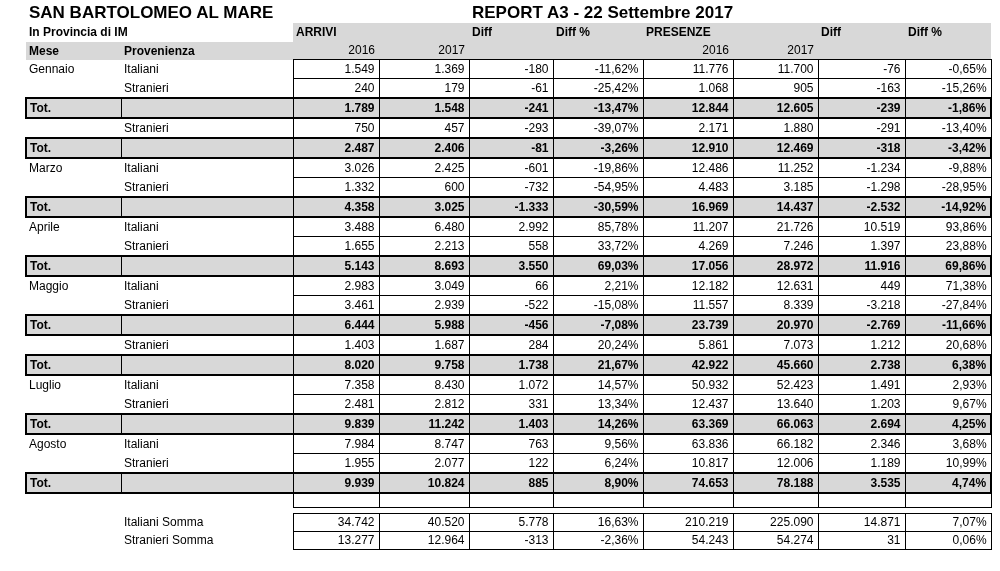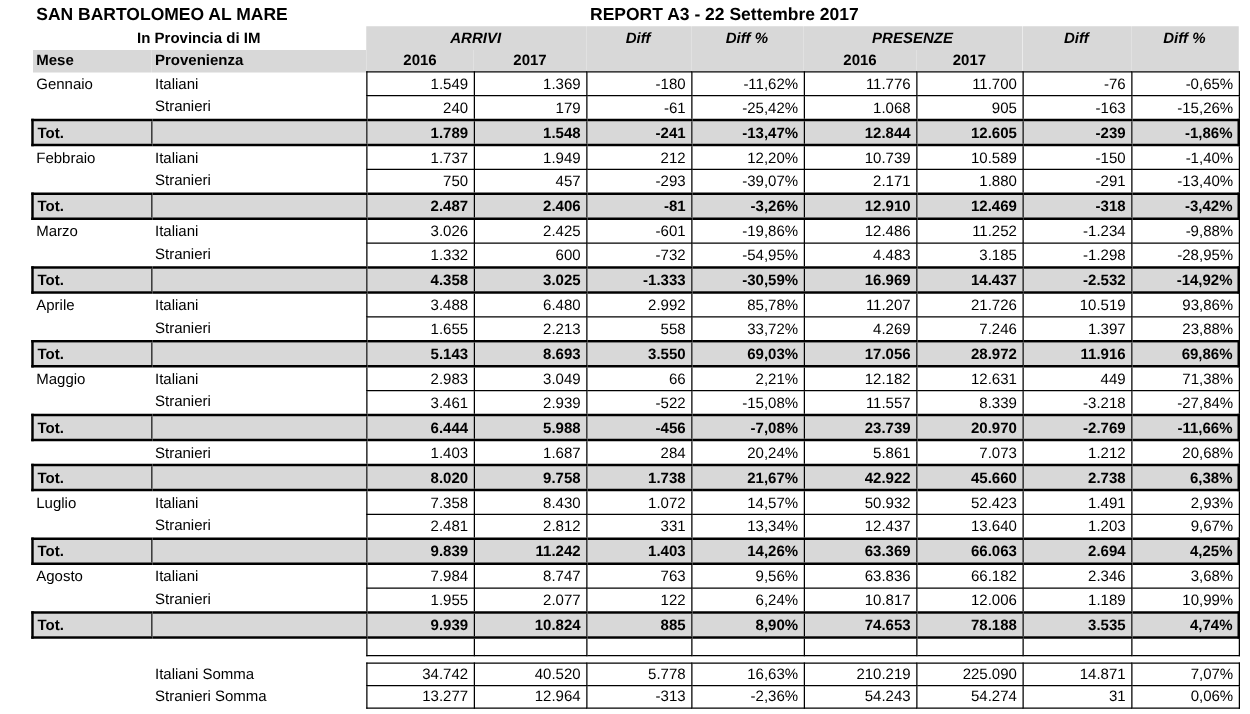--- a/index.html
+++ b/index.html
@@ -4,25 +4,25 @@
 <style>
   html,body{margin:0;padding:0;background:#fff;}
   body{width:1000px;height:571px;overflow:hidden;font-family:"Liberation Sans",sans-serif;color:#000;}
   .sheet{position:relative;width:1000px;height:571px;background:#fff;}
   :root{--g:#d8d8d8;--dg:#b2b2b2;--bc:#000;}
   table{border-collapse:collapse;table-layout:fixed;margin:2px 0 0 25px;width:965px;font-size:12px;}
   td{padding:0 4px;white-space:nowrap;overflow:hidden;line-height:1.25;}
   .lbl{text-align:left;padding-left:3px;}
   .b{font-weight:bold;}
   .num{text-align:right;border:1px solid var(--bc);}
-  .numh{text-align:center;font-weight:bold;}
-  .gray{background:var(--g);font-style:italic;}
+  .numh{text-align:right;font-weight:normal;}
+  .gray{background:var(--g);}
   .grayrow td{background:var(--g);}
-  .r-title td{height:19px;font-size:14px;}
-  .r-h2 td{height:19px;text-align:center;}
+  .r-title td{height:19px;font-size:17px;}
+  .r-h2 td{height:19px;}
   .r-h3 td{height:17px;}
   .mrow td{height:18px;}
   .tot td{height:18px;background:var(--g);font-weight:bold;
           border-top:2px solid var(--bc);border-bottom:2px solid var(--bc);}
   .tot td.first{border-left:2px solid var(--bc);border-right:1px solid var(--bc);margin-left:44px;}
   .tot td.last{border-right:2px solid var(--bc);padding-left:19px;}
   .emptyrow td{height:13px;}
   .spacer td{height:5px;}
   .somma td{height:17px;}
 </style>
@@ -100,32 +100,20 @@
           <td class="num">1.789</td>
           <td class="num">1.548</td>
           <td class="num">-241</td>
           <td class="num">-13,47%</td>
           <td class="num">12.844</td>
           <td class="num">12.605</td>
           <td class="num">-239</td>
           <td class="num last">-1,86%</td>
         </tr>
         <tr class="mrow">
-          <td class="lbl">Febbraio</td>
-          <td class="lbl">Italiani</td>
-          <td class="num">1.737</td>
-          <td class="num">1.949</td>
-          <td class="num">212</td>
-          <td class="num">12,20%</td>
-          <td class="num">10.739</td>
-          <td class="num">10.589</td>
-          <td class="num">-150</td>
-          <td class="num">-1,40%</td>
-        </tr>
-        <tr class="mrow">
           <td class="lbl"></td>
           <td class="lbl">Stranieri</td>
           <td class="num">750</td>
           <td class="num">457</td>
           <td class="num">-293</td>
           <td class="num">-39,07%</td>
           <td class="num">2.171</td>
           <td class="num">1.880</td>
           <td class="num">-291</td>
           <td class="num">-13,40%</td>

